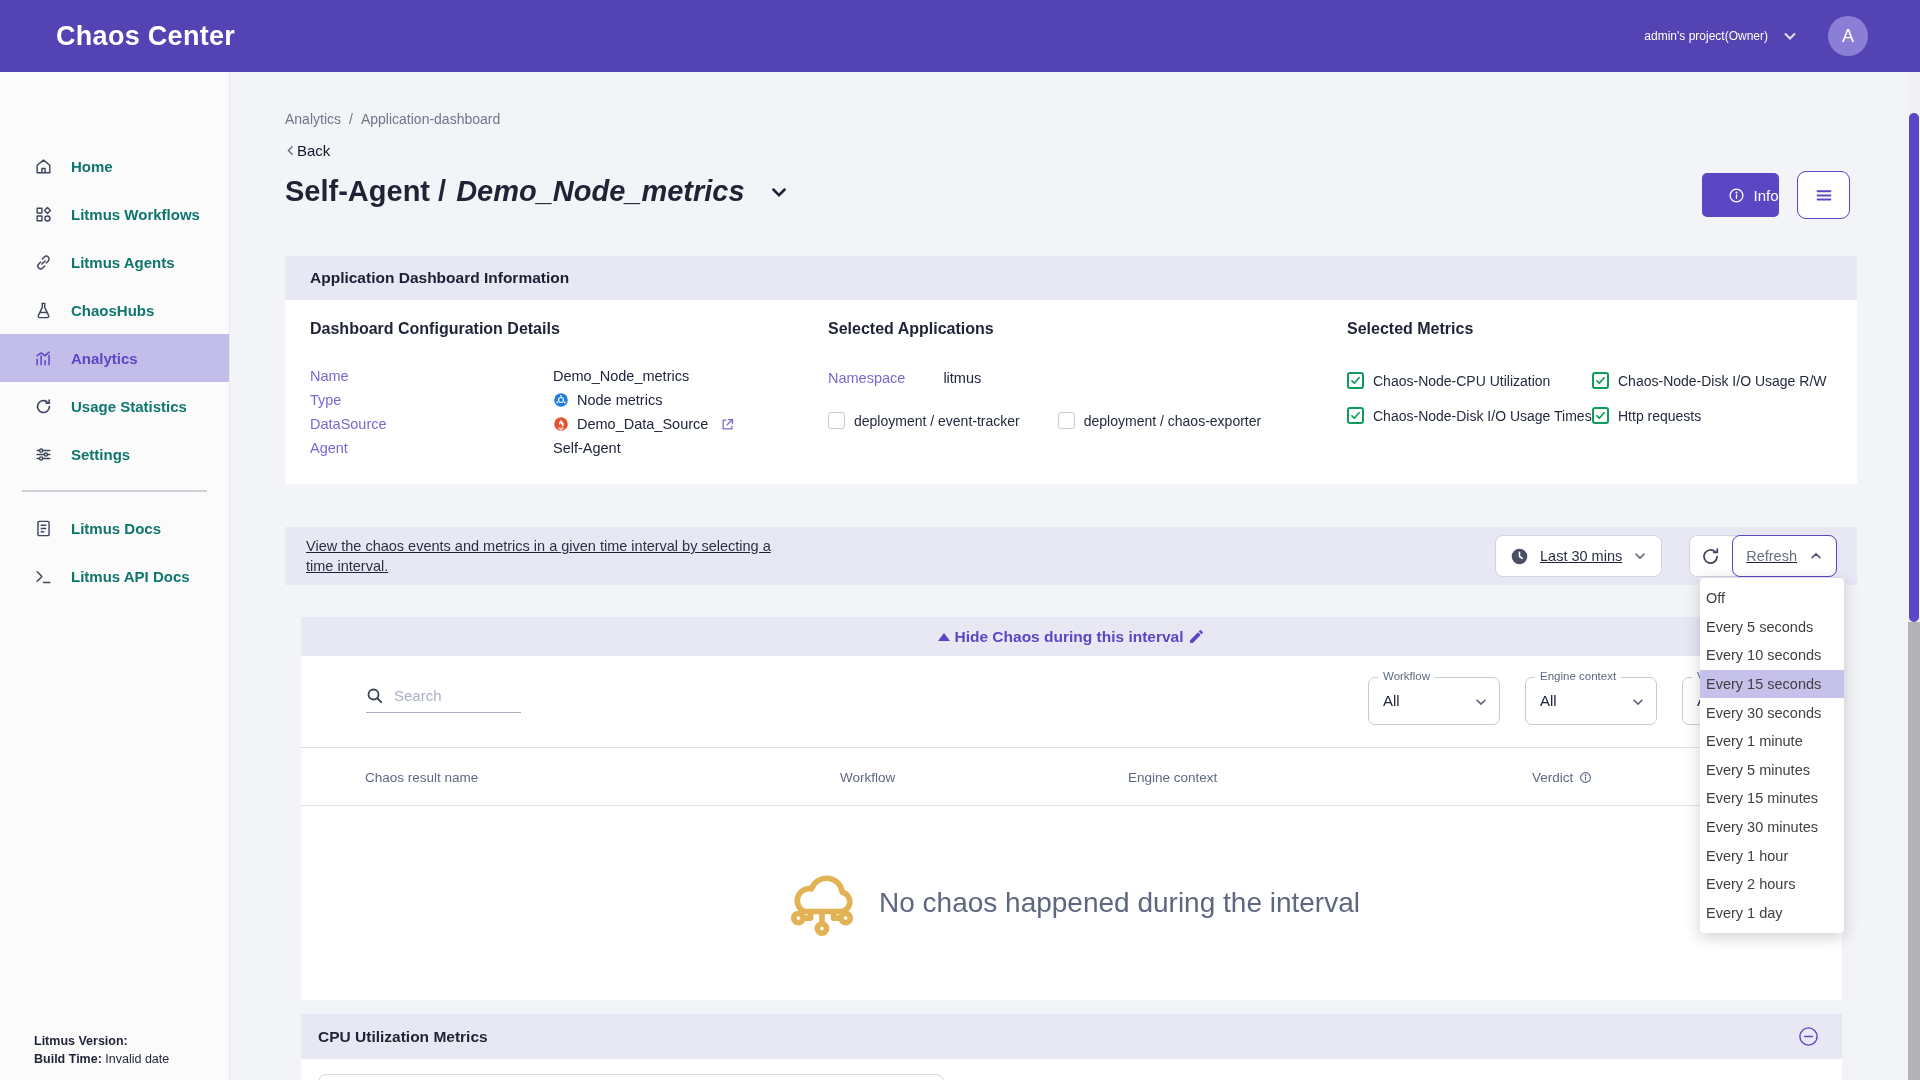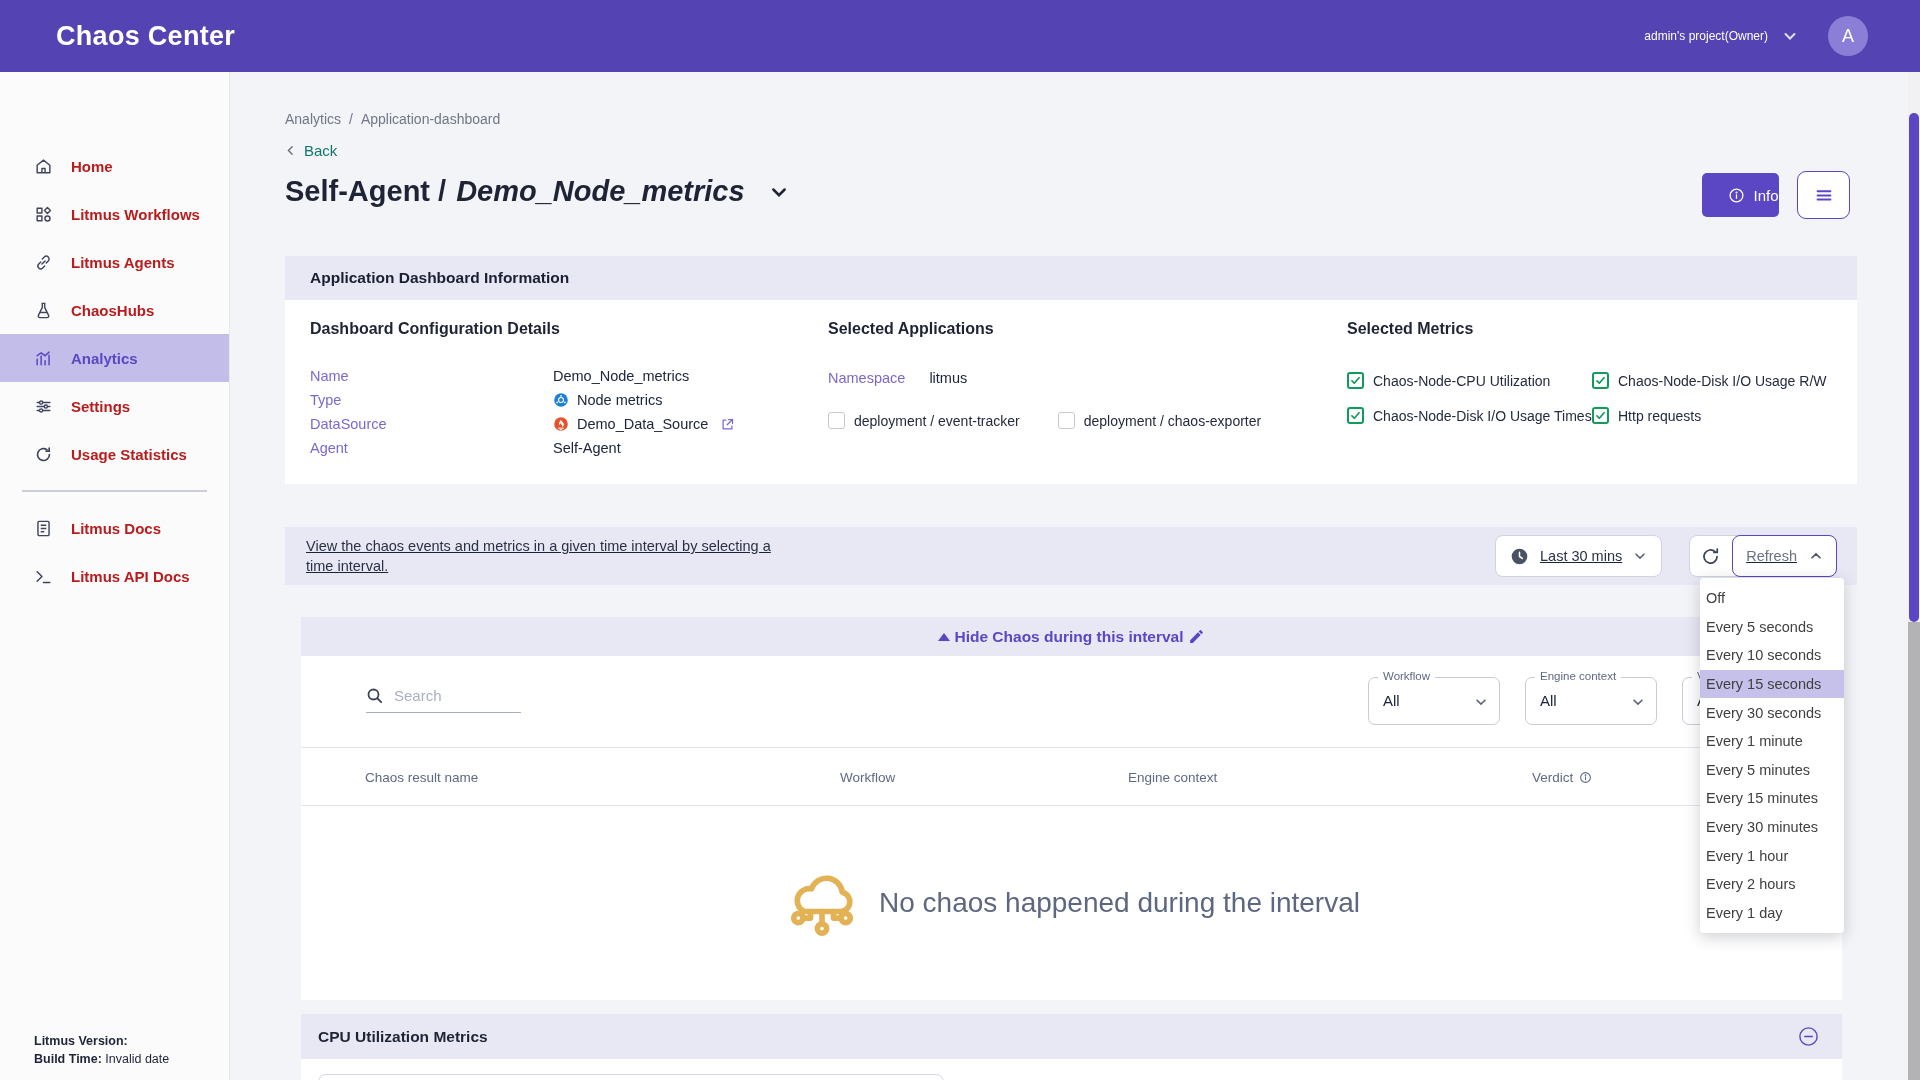--- a/index.html
+++ b/index.html
@@ -17,33 +17,33 @@
   .hdr-right{display:flex;align-items:center;color:#fff;}
   .project-name{font-size:12px;}
   .hdr-chev{margin-left:14px;color:#E3E0F6;}
   .avatar{width:40px;height:40px;border-radius:50%;background:#8A7ED6;margin-left:30px;
     display:flex;align-items:center;justify-content:center;font-size:18px;color:#fff;}
 
   
   .sidebar{position:absolute;top:72px;left:0;bottom:0;width:230px;background:#FBFBFC;border-right:1px solid #E7E8EC;z-index:30;}
   .nav{position:absolute;top:70px;left:0;right:0;}
   .nav-item{height:48px;display:flex;align-items:center;gap:18px;padding-left:34px;
-    color:#b91c1c;font-size:15px;font-weight:700;cursor:pointer;}
+    color:#0f766e;font-size:15px;font-weight:700;cursor:pointer;}
   .nav-item .nico{width:19px;height:19px;color:#3F455C;flex:0 0 19px;}
   .nav-item.active{background:#C2BEE9;color:#5B46C4;}
   .nav-item.active .nico{color:#5B46C4;}
   .nav-divider{height:2px;background:#CDCFD6;margin:12px 22px;}
   .side-footer{position:absolute;left:34px;bottom:12px;font-size:12.5px;line-height:1.45;color:#1F2437;}
   .side-footer b{font-weight:700;}
 
   
   .main{position:absolute;top:72px;left:230px;width:1678px;bottom:0;background:#F3F4F7;overflow:hidden;}
 
   .breadcrumb{position:absolute;left:55px;top:39px;font-size:14px;color:#707789;display:flex;gap:8px;}
-  .back-link{position:absolute;left:54px;top:70px;display:flex;align-items:center;gap:7px;color:#0f766e;font-size:15px;cursor:pointer;}
+  .back-link{position:absolute;left:54px;top:70px;display:flex;align-items:center;color:#0f172a;font-size:15px;cursor:pointer;}
   .page-title{position:absolute;left:55px;top:103px;display:flex;align-items:center;font-size:29px;color:#1E2335;}
   .page-title .t-agent{font-weight:700;}
   .page-title .t-dash{font-weight:700;font-style:italic;margin-left:10px;}
   .title-chev{margin-left:24px;color:#1E2335;cursor:pointer;}
 
   .info-btn{position:absolute;left:1472px;top:101px;width:77px;height:44px;background:#5B46C4;border:none;border-radius:5px;
     color:#fff;display:flex;align-items:center;justify-content:center;gap:8px;font-size:15px;font-family:inherit;cursor:pointer;padding-left:32px;}
   .menu-btn{position:absolute;left:1567px;top:99px;width:53px;height:48px;background:#fff;border:1px solid #5B46C4;border-radius:9px;
     display:flex;align-items:center;justify-content:center;cursor:pointer;}
 
@@ -52,21 +52,21 @@
     font-size:15.5px;font-weight:700;color:#1A1F33;}
 
   
   .p1{left:55px;top:184px;width:1572px;height:228px;}
   .p1 .col-title{position:absolute;top:64px;font-size:16px;font-weight:700;color:#1E2335;}
   .cfg-rows{position:absolute;left:25px;top:108px;}
   .cfg-row{height:24px;display:flex;align-items:center;font-size:14.5px;}
   .cfg-row .lbl{width:243px;color:#7A68CE;}
   .cfg-row .val{color:#20273C;display:flex;align-items:center;gap:8px;}
   .ext-link{color:#7A68CE;margin-left:4px;cursor:pointer;}
-  .ns-row{position:absolute;left:543px;top:114px;display:flex;gap:24px;font-size:14.5px;align-items:center;justify-content:flex-end;}
+  .ns-row{position:absolute;left:543px;top:114px;display:flex;gap:38px;font-size:14.5px;align-items:center;justify-content:flex-end;}
   .ns-lbl{color:#7A68CE;}
   .ns-val{color:#20273C;}
   .app-checks{position:absolute;left:543px;top:148px;display:flex;gap:38px;margin-top:8px;}
   .chk-item{display:flex;align-items:center;gap:9px;font-size:14px;color:#252B3F;}
   .cb{width:17px;height:17px;border:1.5px solid #C4C9D4;border-radius:3px;background:#fff;cursor:pointer;}
   .cb.checked{border:2px solid #0F9B5A;display:flex;align-items:center;justify-content:center;}
   .metric-grid{position:absolute;left:1062px;top:116px;display:grid;grid-template-columns:245px auto;row-gap:18px;}
 
   
   .p2{left:55px;top:455px;width:1572px;height:58px;background:#E8E8F4;display:flex;align-items:center;
@@ -183,37 +183,37 @@
       <span class="nico">
           <svg viewBox="0 0 24 24" fill="none" stroke="currentColor" stroke-width="1.9" stroke-linecap="round">
             <path d="M4 20v-7M9 20V9M14 20v-5M19 20V8"></path>
             <path d="M4 8.5 9 5l5 3.5L19 4"></path>
           </svg>
         </span>
       <span>Analytics</span>
     </div>
     <div class="nav-item">
       <span class="nico">
+          <svg viewBox="0 0 24 24" fill="none" stroke="currentColor" stroke-width="2.1" stroke-linecap="round">
+            <path d="M19.5 12a7.5 7.5 0 1 1-3.2-6.1"></path>
+            <path d="M19.2 3.8v4h-4"></path>
+          </svg>
+        </span>
+      <span>Usage Statistics</span>
+    </div>
+    <div class="nav-item">
+      <span class="nico">
           <svg viewBox="0 0 24 24" fill="none" stroke="currentColor" stroke-width="1.8" stroke-linecap="round">
             <path d="M4 7h16M4 12h16M4 17h16"></path>
             <circle cx="9" cy="7" r="2" fill="#FBFBFC"></circle>
             <circle cx="15" cy="12" r="2" fill="#FBFBFC"></circle>
             <circle cx="9" cy="17" r="2" fill="#FBFBFC"></circle>
           </svg>
         </span>
       <span>Settings</span>
-    </div>
-    <div class="nav-item">
-      <span class="nico">
-          <svg viewBox="0 0 24 24" fill="none" stroke="currentColor" stroke-width="2.1" stroke-linecap="round">
-            <path d="M19.5 12a7.5 7.5 0 1 1-3.2-6.1"></path>
-            <path d="M19.2 3.8v4h-4"></path>
-          </svg>
-        </span>
-      <span>Usage Statistics</span>
     </div>
     <div class="nav-divider"></div>
     <div class="nav-item">
       <span class="nico">
           <svg viewBox="0 0 24 24" fill="none" stroke="currentColor" stroke-width="1.8" stroke-linejoin="round">
             <rect x="5" y="3" width="14" height="18" rx="1.5"></rect>
             <path d="M8.5 8h7M8.5 12h7M8.5 16h4.5"></path>
           </svg>
         </span>
       <span>Litmus Docs</span>

